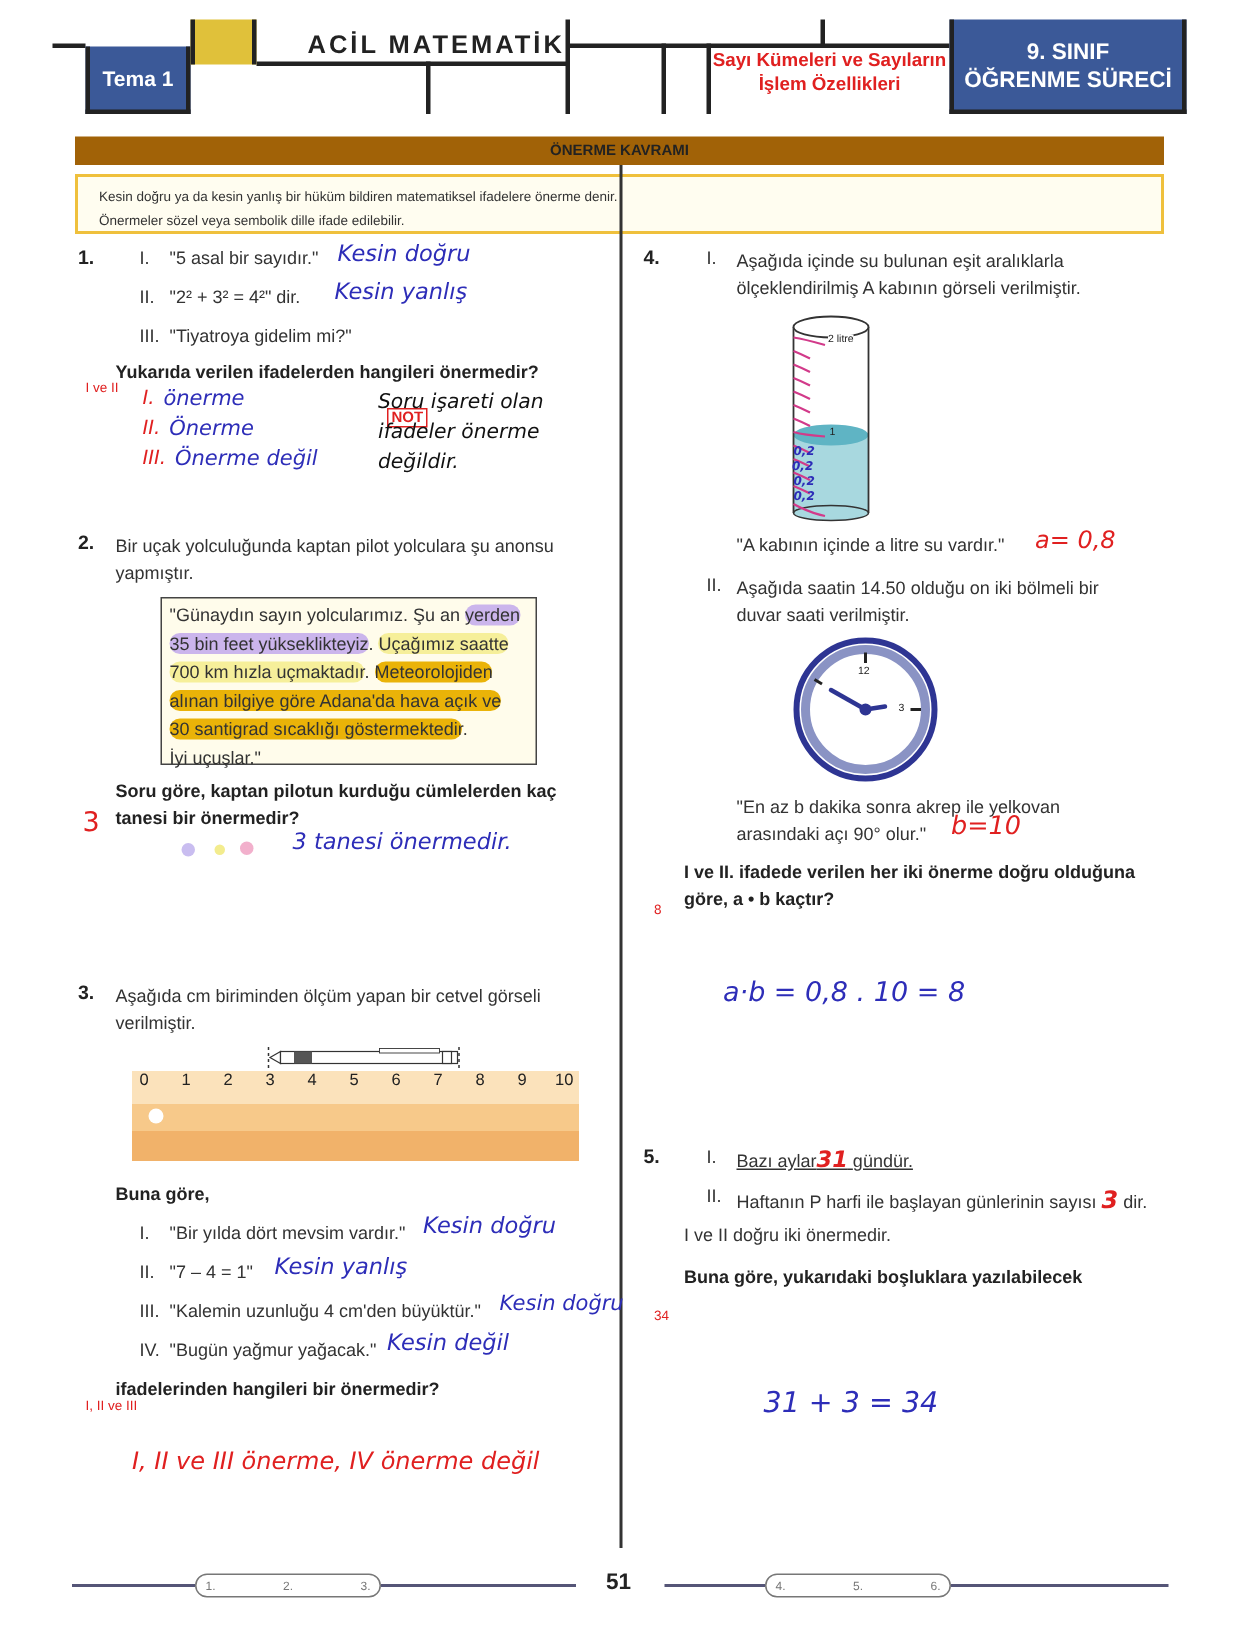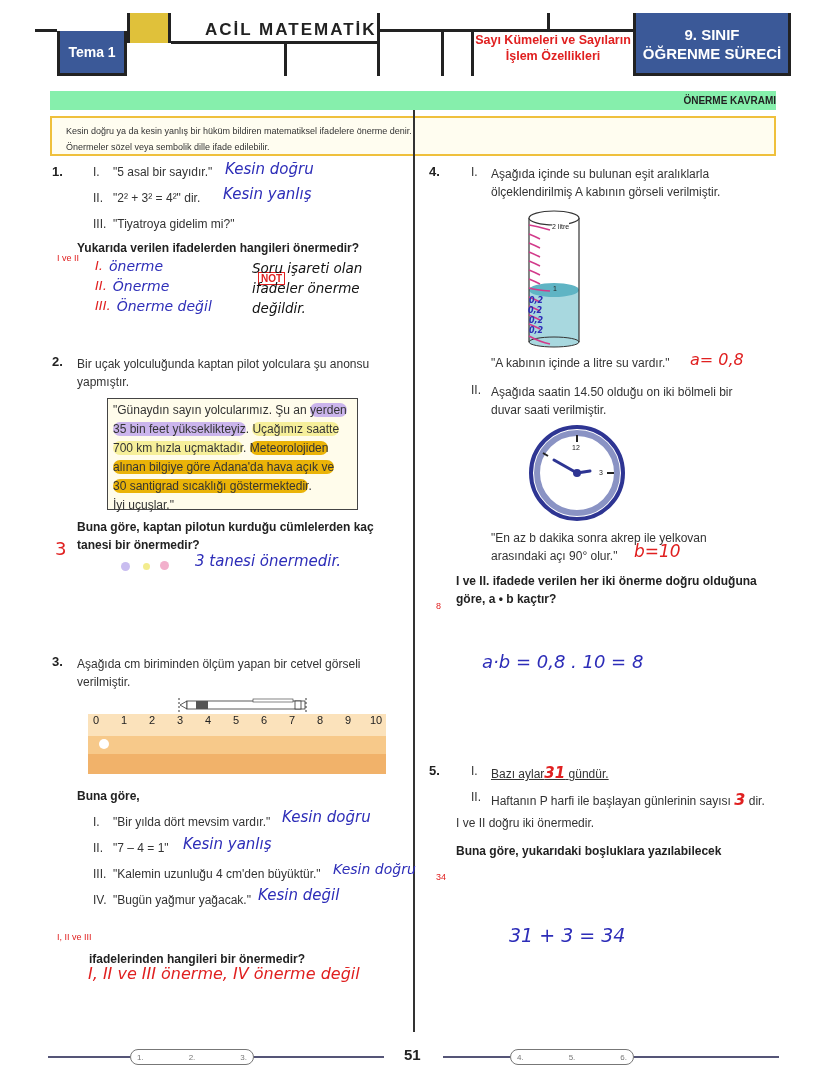--- a/index.html
+++ b/index.html
@@ -12,21 +12,21 @@
           font-weight: bold; font-size: 14px; display: flex; align-items: center; justify-content: center;
           border-left: 3px solid #222; border-right: 3px solid #222; border-bottom: 3px solid #222; }
   .yellow-sq { left: 127px; top: 13px; width: 44px; height: 30px; background: #e0c13a;
                border-left: 3px solid #222; border-right: 3px solid #222; }
   .logo { left: 205px; top: 20px; font-size: 17px; font-weight: bold; letter-spacing: 2px; color: #222; }
   .subject { left: 472px; top: 32px; width: 162px; text-align: center; color: #e02020; font-size: 12.5px;
              font-weight: bold; line-height: 16px; }
   .grade { left: 633px; top: 13px; width: 158px; height: 63px; background: #3b5998; color: #fff;
            font-weight: bold; font-size: 15px; text-align: center; line-height: 19px; padding-top: 12px;
            border-left: 3px solid #222; border-right: 3px solid #222; border-bottom: 3px solid #222; }
-  .concept-bar { left: 50px; top: 91px; width: 726px; height: 19px; background: #86efac; text-align: right;
+  .concept-bar { left: 50px; top: 91px; width: 726px; height: 19px; background: #a16207; text-align: center;
                  font-size: 10px; font-weight: bold; line-height: 19px; color: #222; }
   .concept-box { left: 50px; top: 116px; width: 726px; height: 40px; background: #fffdf0;
                  border: 2px solid #efc03c; font-size: 9px; padding: 5px 14px; line-height: 16px; color: #333; }
   .divider-v { left: 413px; top: 110px; width: 1.5px; height: 922px; background: #333; }
   .qnum { font-weight: bold; font-size: 13px; }
   .txt { font-size: 12px; color: #333; }
   .bold { font-weight: bold; font-size: 12px; color: #222; }
   .hand-blue { font-family: "DejaVu Sans", sans-serif; color: #2d2db8; font-style: italic; }
   .hand-red { font-family: "DejaVu Sans", sans-serif; color: #e02020; font-style: italic; }
   .hand-black { font-family: "DejaVu Sans", sans-serif; color: #111; font-style: italic; }
@@ -116,21 +116,21 @@
 </div>
 <div class="abs quote-box">
   <div><span>"Günaydın sayın yolcularımız. Şu an </span><span class="hl-purple">yerden</span></div>
   <div><span class="hl-purple">35 bin feet yükseklikteyiz</span><span>. </span><span class="hl-yellow">Uçağımız saatte</span></div>
   <div><span class="hl-yellow">700 km hızla uçmaktadır</span><span>. </span><span class="hl-pink">Meteorolojiden</span></div>
   <div><span class="hl-pink">alınan bilgiye göre Adana'da hava açık ve</span></div>
   <div><span class="hl-pink">30 santigrad sıcaklığı göstermektedir</span><span>.</span></div>
   <div>İyi uçuşlar."</div>
 </div>
 <div class="abs bold" style="left:77px;top:518px;line-height:18px;">
-  <div>Buna göre, kaptan pilotun kurduğu cümlelerden kaç</div>
+  <div>Soru göre, kaptan pilotun kurduğu cümlelerden kaç</div>
   <div>tanesi bir önermedir?</div>
 </div>
 <div class="abs hand-red" style="left:55px;top:538px;font-size:18px;font-style:normal;">3</div>
 <div class="dot" style="left:121px;top:562px;background:#c9bdf0;"></div>
 <div class="dot" style="left:143px;top:563px;width:7px;height:7px;background:#f3ec8e;"></div>
 <div class="dot" style="left:160px;top:561px;background:#f2b0cc;"></div>
 <div class="abs hand-blue" style="left:195px;top:552px;font-size:15px;">3 tanesi önermedir.</div>
 
 <div class="abs qnum" style="left:52px;top:654px;">3.</div>
 <div class="abs txt" style="left:77px;top:655px;line-height:18px;">
@@ -173,21 +173,21 @@
 <div class="abs hand-blue" style="left:282px;top:808px;font-size:15px;">Kesin doğru</div>
 <div class="abs txt" style="left:93px;top:841px;">II.</div>
 <div class="abs txt" style="left:113px;top:841px;">"7 – 4 = 1"</div>
 <div class="abs hand-blue" style="left:183px;top:835px;font-size:15px;">Kesin yanlış</div>
 <div class="abs txt" style="left:93px;top:867px;">III.</div>
 <div class="abs txt" style="left:113px;top:867px;">"Kalemin uzunluğu 4 cm'den büyüktür."</div>
 <div class="abs hand-blue" style="left:333px;top:861px;font-size:14px;">Kesin doğru</div>
 <div class="abs txt" style="left:93px;top:893px;">IV.</div>
 <div class="abs txt" style="left:113px;top:893px;">"Bugün yağmur yağacak."</div>
 <div class="abs hand-blue" style="left:258px;top:886px;font-size:15px;">Kesin değil</div>
-<div class="abs bold" style="left:77px;top:952px;margin-left:12px;">ifadelerinden hangileri bir önermedir?</div>
+<div class="abs bold" style="left:77px;top:919px;">ifadelerinden hangileri bir önermedir?</div>
 <div class="abs red-small" style="left:57px;top:932px;">I, II ve III</div>
 <div class="abs hand-red" style="left:88px;top:964px;font-size:16px;font-style:italic;">I, II ve III önerme, IV önerme değil</div>
 
 <div class="abs qnum" style="left:429px;top:164px;">4.</div>
 <div class="abs txt" style="left:471px;top:165px;">I.</div>
 <div class="abs txt" style="left:491px;top:165px;line-height:18px;">
   <div>Aşağıda içinde su bulunan eşit aralıklarla</div>
   <div>ölçeklendirilmiş A kabının görseli verilmiştir.</div>
 </div>
 <div class="abs" style="left:520px;top:208px;width:68px;height:142px;">

